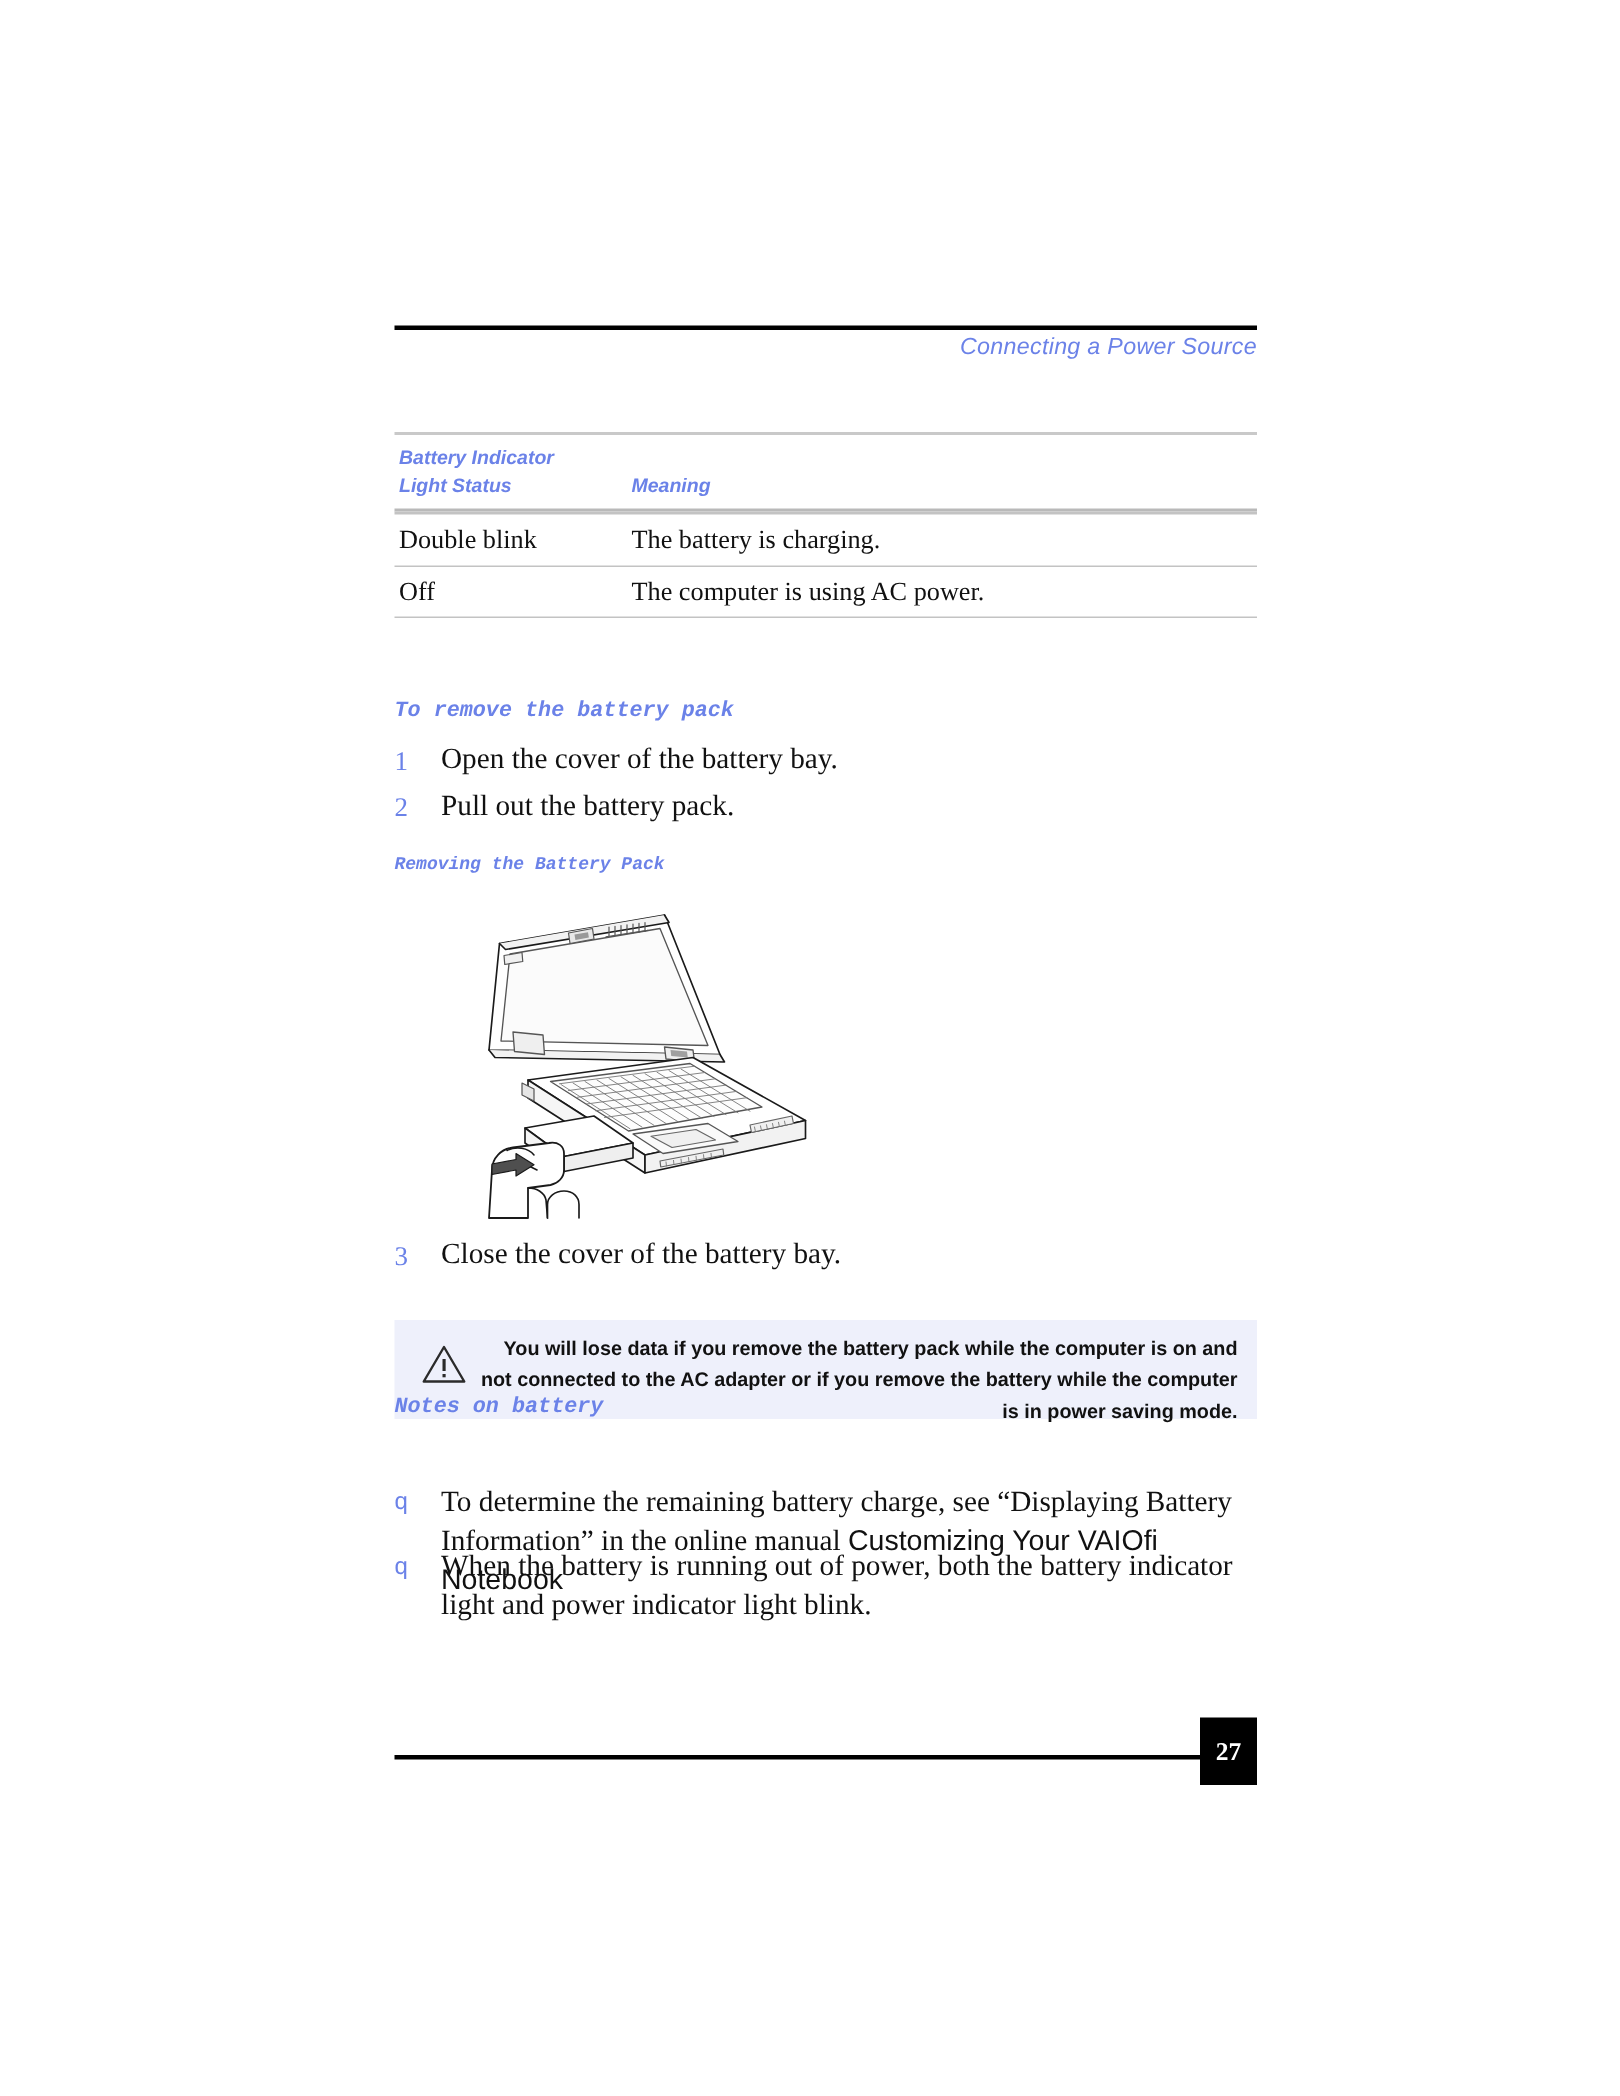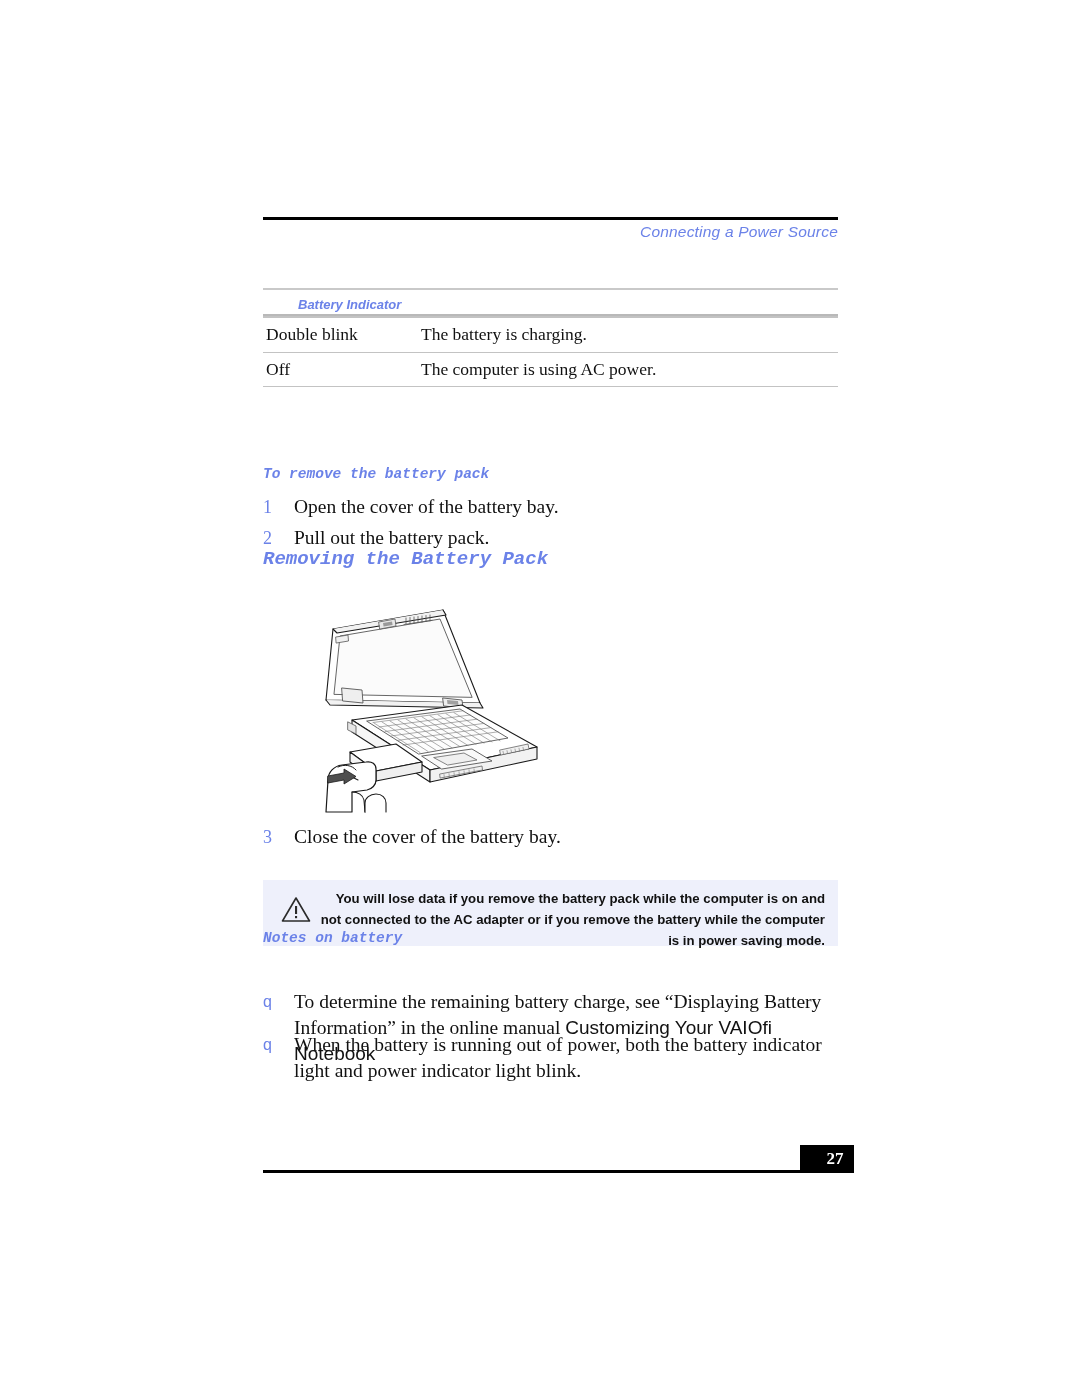--- a/index.html
+++ b/index.html
@@ -108,21 +108,21 @@
   .subhead {
     position: absolute;
     left: 263px;
     font-family: Liberation Mono, monospace;
     font-weight: bold;
     font-style: italic;
     color: #6b82e8;
   }
   #subhead-remove { top: 466px; font-size: 14.5px; }
   #subhead-notes  { top: 930px; font-size: 14.5px; }
-  #figure-caption { top: 548px; font-size: 19px; }
+  #figure-caption { top: 569px; font-size: 12px; }
 
   
   .step {
     position: absolute;
     left: 263px;
     width: 580px;
     display: flex;
     align-items: flex-start;
   }
   .step-num {
@@ -220,44 +220,47 @@
     top: 1170px;
     width: 537px;
     height: 3px;
     background: #000000;
   }
   .page-box {
     position: absolute;
     left: 800px;
     top: 1145px;
     width: 38px;
-    height: 28px;
+    height: 45px;
     background: #000000;
     color: #ffffff;
     font-family: "Liberation Serif", serif;
     font-weight: bold;
     font-size: 17px;
     display: flex;
     align-items: center;
     justify-content: center;
-    padding-left: 16px;
   }
 </style>
 </head>
 <body>
 
 <div class="page">
 
   <div class="header-rule"></div>
   <div class="header-title">Connecting a Power Source</div>
 
   <div class="table-block">
     <div class="rule-top"></div>
     <div class="t-row">
-      <div class="t-head-cell t-head-left" style="padding-top:5px;margin-left:32px;">Battery Indicator</div>
+      <div class="t-head-cell t-head-left" style="padding-top:5px;">Battery Indicator</div>
+    </div>
+    <div class="t-row">
+      <div class="t-head-cell t-head-left" style="padding-bottom:6px;">Light Status</div>
+      <div class="t-head-cell t-head-right" style="padding-bottom:6px;">Meaning</div>
     </div>
     <div class="rule-head"></div>
 
     <div class="rule-row"></div>
 
     <div class="rule-row"></div>
 
     <div class="t-row">
       <div class="t-cell t-cell-left">Double blink</div>
       <div class="t-cell t-cell-right">The battery is charging.</div>

